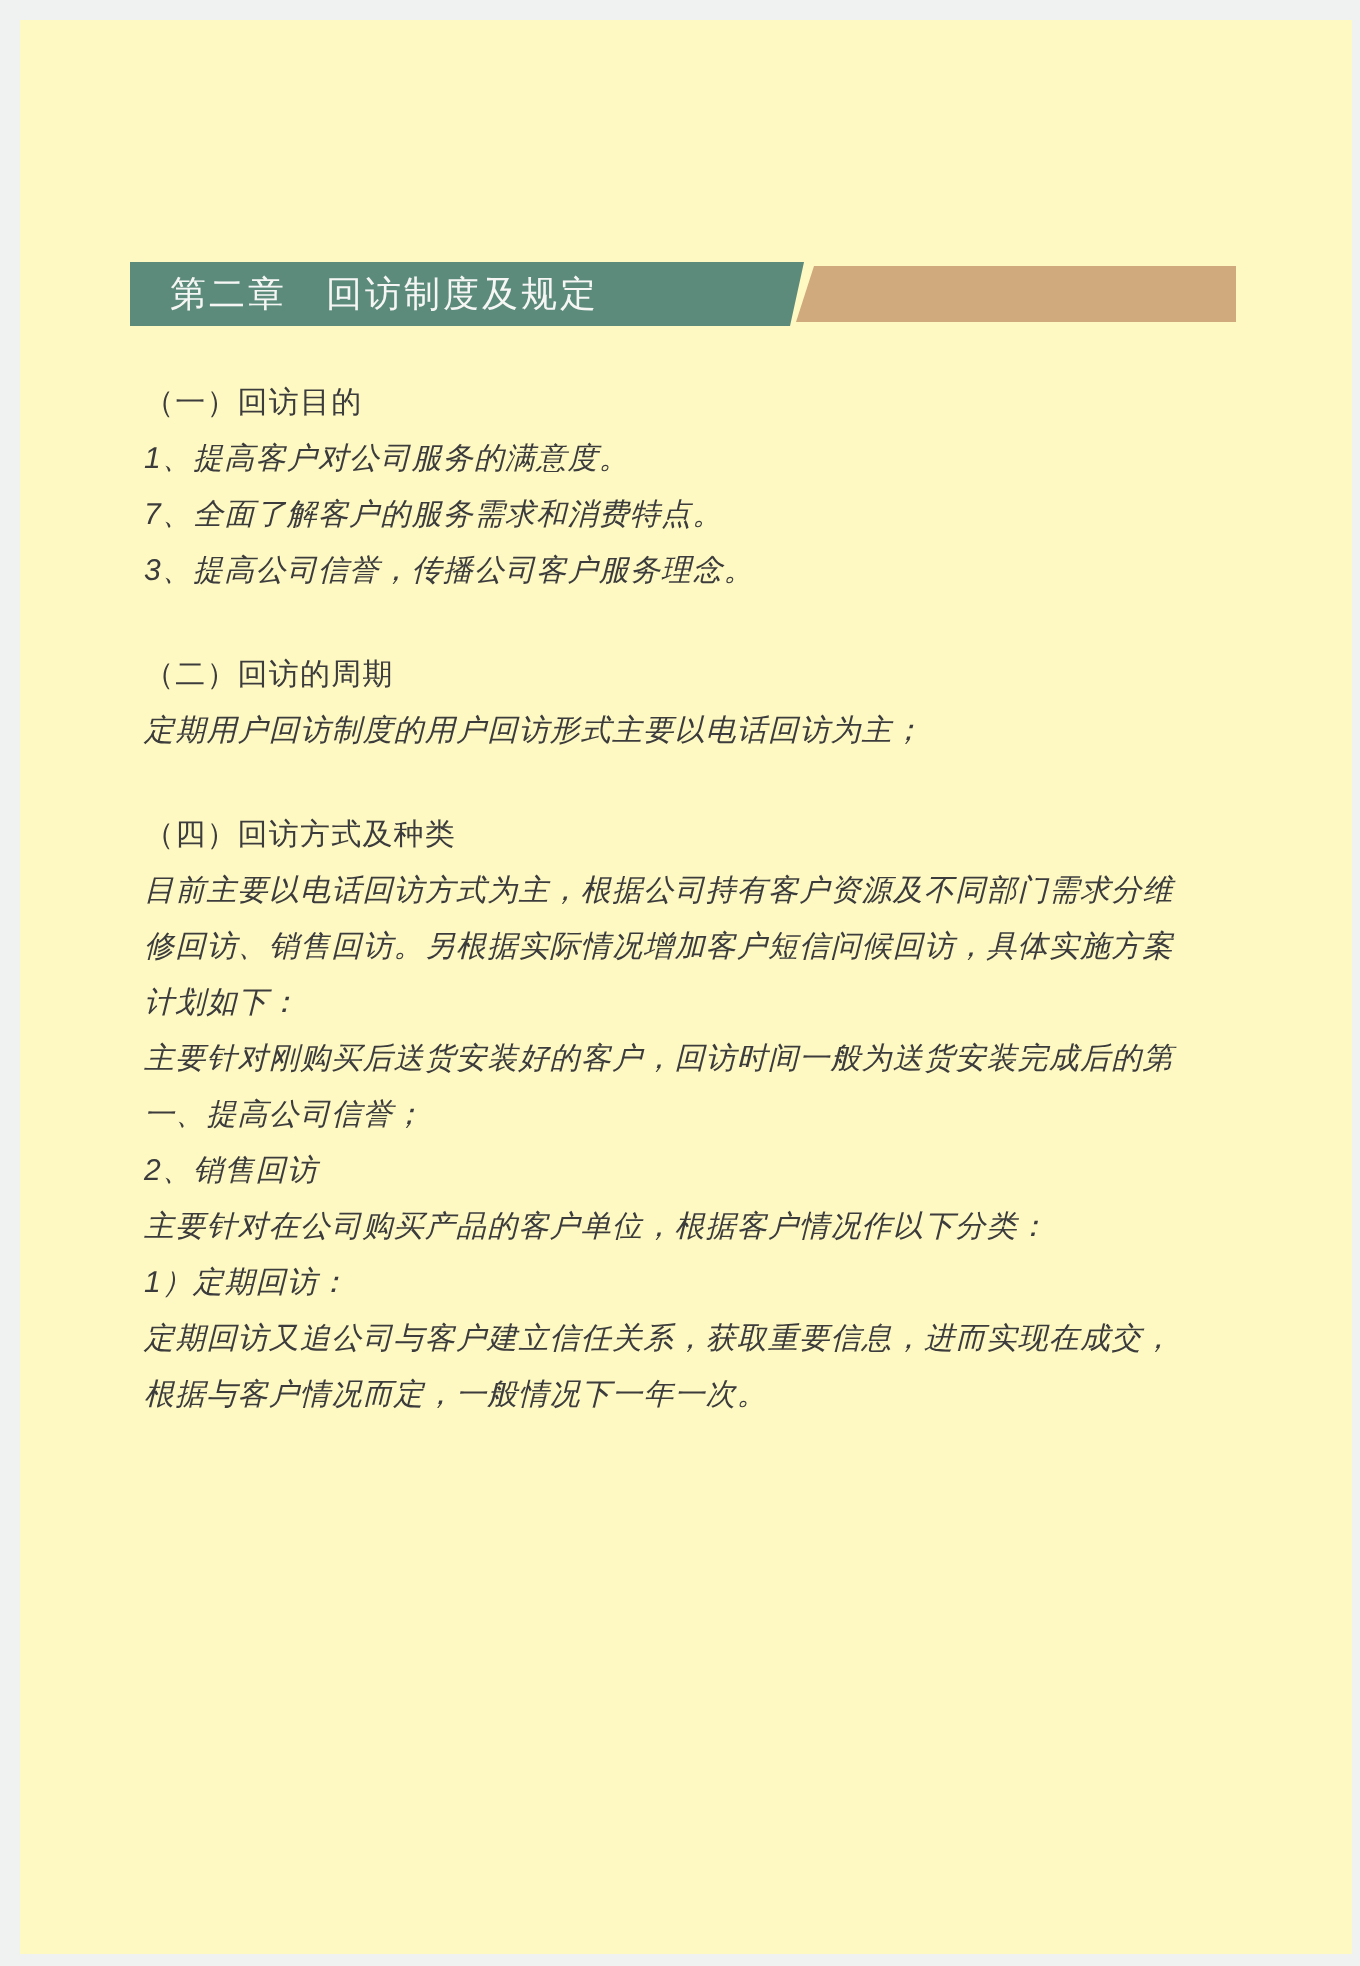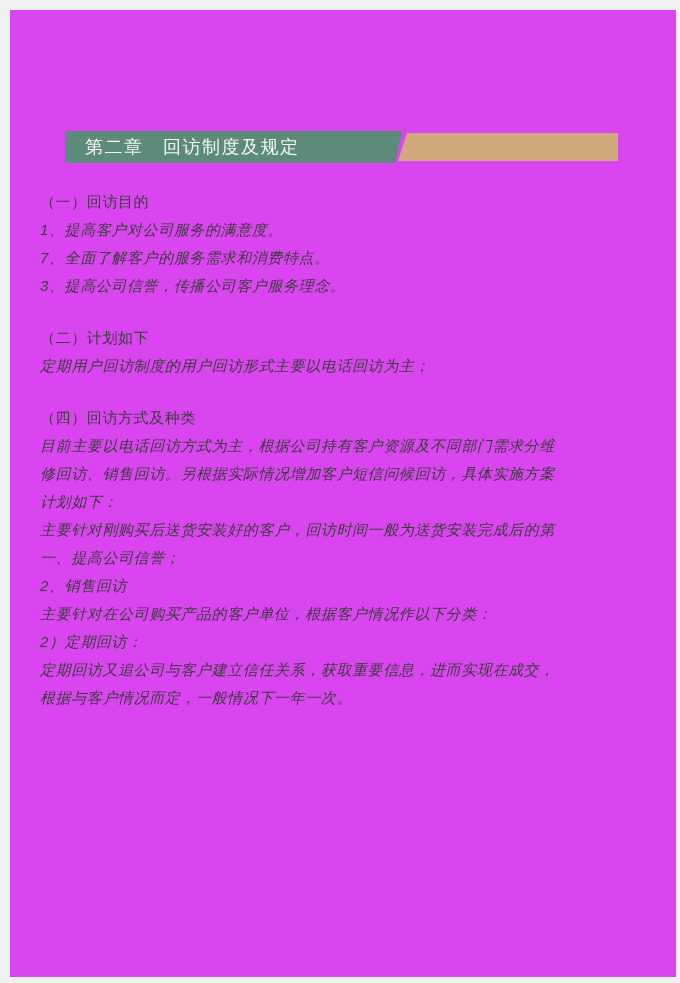--- a/index.html
+++ b/index.html
@@ -17,21 +17,21 @@
     width: 680px;
     height: 983px;
     background: #f0f1f1;
   }
   .page {
     position: absolute;
     left: 10px;
     top: 10px;
     width: 666px;
     height: 967px;
-    background: #d946ef;
+    background: #fef9c3;
     overflow: hidden;
   }
   .header-row {
     position: relative;
     margin-top: 121px;
     height: 32px;
   }
   .bar-green {
     position: absolute;
     left: 55px;
@@ -53,21 +53,21 @@
   .bar-tan {
     position: absolute;
     left: 388px;
     top: 2px;
     width: 220px;
     height: 28px;
     background: #d0a97c;
     clip-path: polygon(9px 0, 100% 0, 100% 100%, 0 100%);
   }
   .content {
-    margin: 25px 0 0 30px;
+    margin: 25px 0 0 62px;
     width: 548px;
     color: #3c3c3c;
     font-size: 15px;
     line-height: 28px;
     letter-spacing: 0.6px;
   }
   section + section {
     margin-top: 24px;
   }
   .sec-title {
@@ -98,34 +98,34 @@
     <div class="content">
 
       <section>
         <h2 class="sec-title">（一）回访目的</h2>
         <p class="line">1、提高客户对公司服务的满意度。</p>
         <p class="line">7、全面了解客户的服务需求和消费特点。</p>
         <p class="line">3、提高公司信誉，传播公司客户服务理念。</p>
       </section>
 
       <section>
-        <h2 class="sec-title">（二）计划如下</h2>
+        <h2 class="sec-title">（二）回访的周期</h2>
         <p class="line">定期用户回访制度的用户回访形式主要以电话回访为主；</p>
       </section>
 
 
       <section>
         <h2 class="sec-title">（四）回访方式及种类</h2>
         <p class="line">目前主要以电话回访方式为主，根据公司持有客户资源及不同部门需求分维</p>
         <p class="line">修回访、销售回访。另根据实际情况增加客户短信问候回访，具体实施方案</p>
         <p class="line">计划如下：</p>
         <p class="line">主要针对刚购买后送货安装好的客户，回访时间一般为送货安装完成后的第</p>
         <p class="line">一、提高公司信誉；</p>
         <p class="line">2、销售回访</p>
         <p class="line">主要针对在公司购买产品的客户单位，根据客户情况作以下分类：</p>
-        <p class="line">2）定期回访：</p>
+        <p class="line">1）定期回访：</p>
         <p class="line">定期回访又追公司与客户建立信任关系，获取重要信息，进而实现在成交，</p>
         <p class="line">根据与客户情况而定，一般情况下一年一次。</p>
       </section>
 
     </div>
   </div>
 </div>
 
 </body></html>

